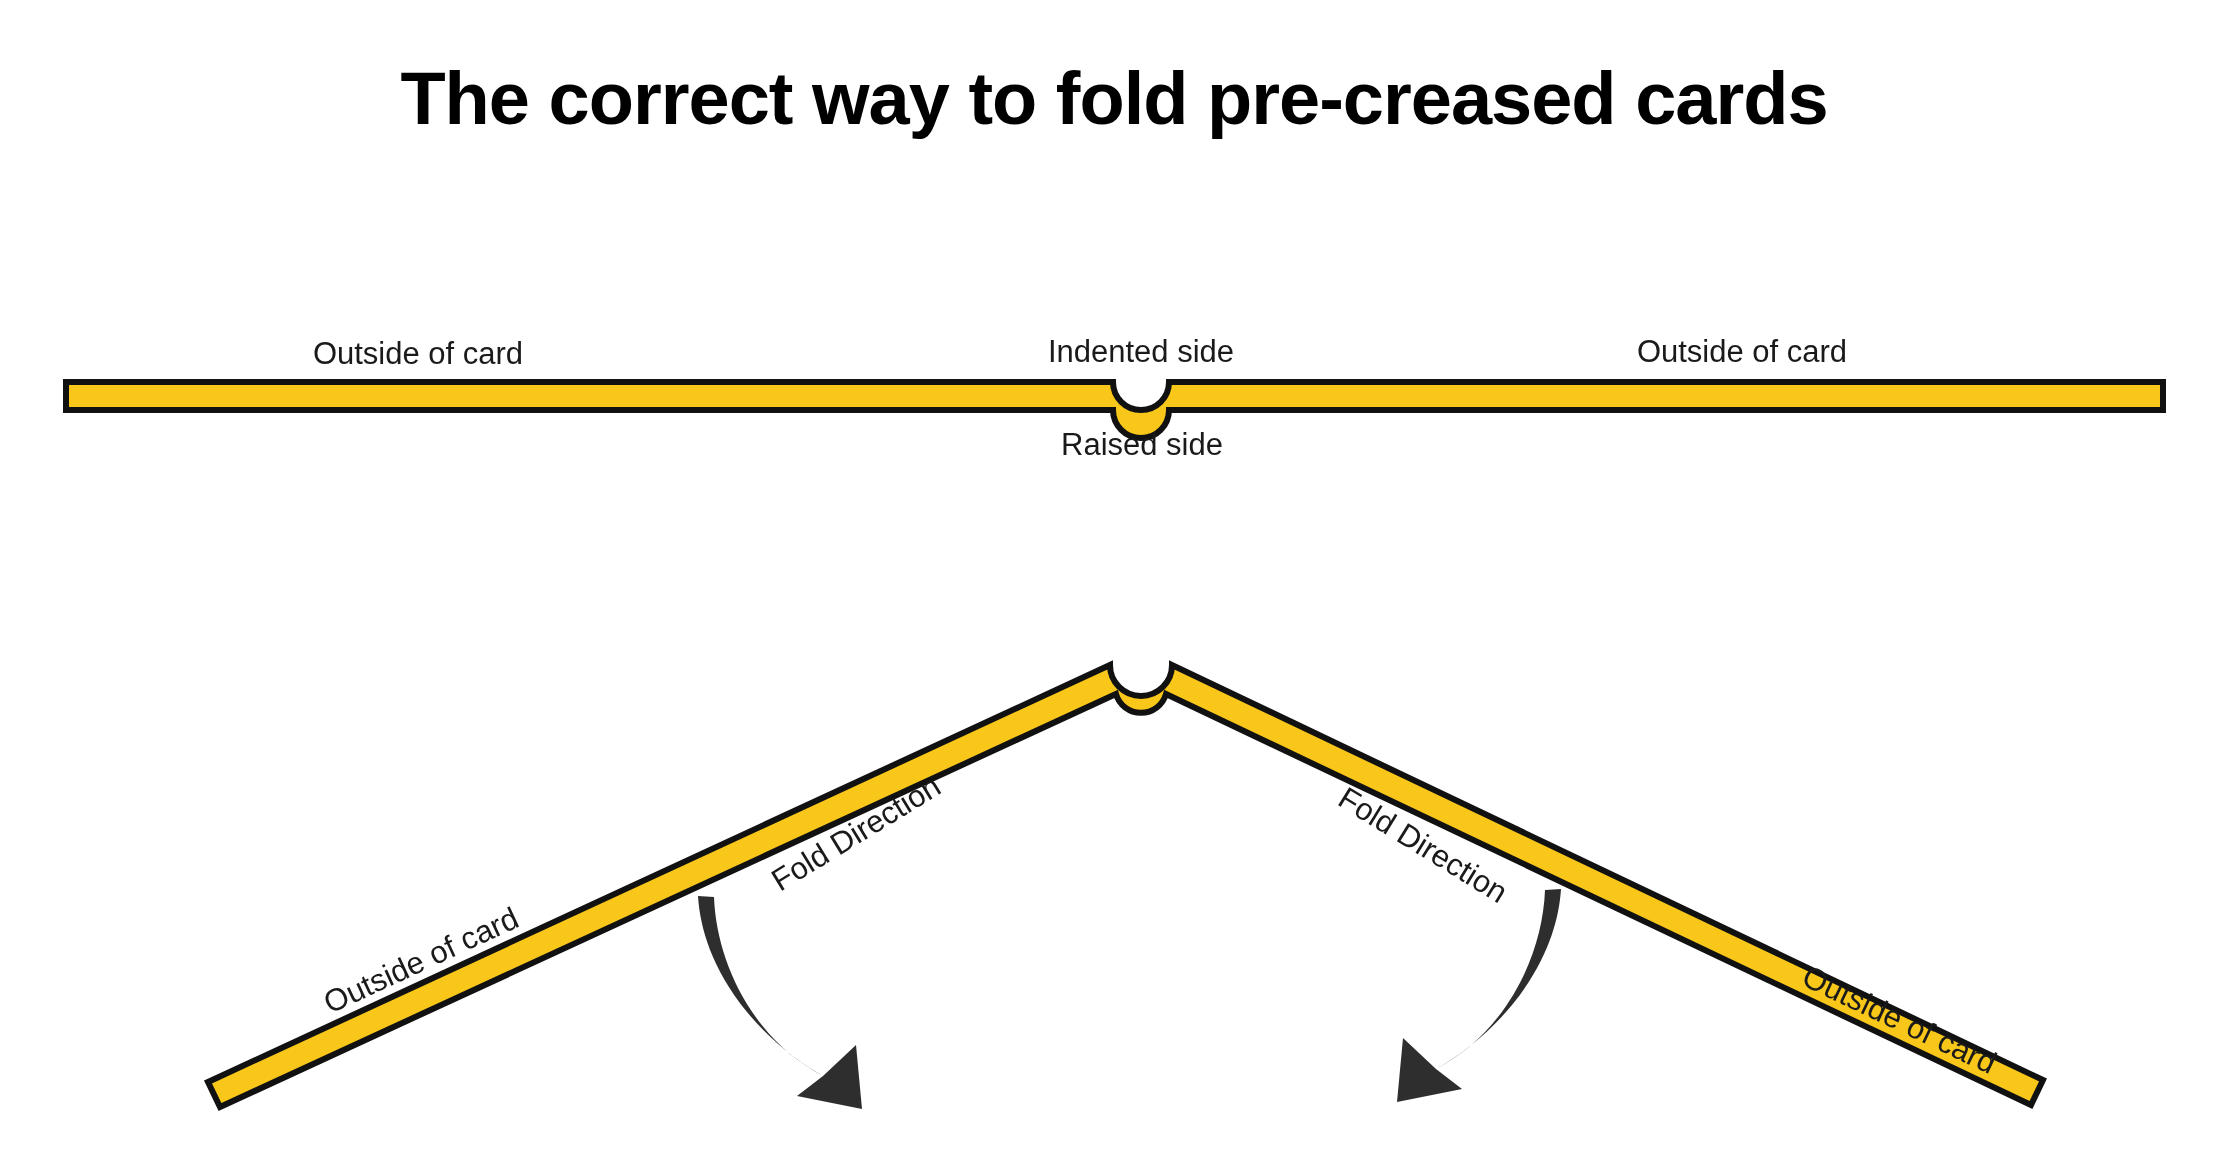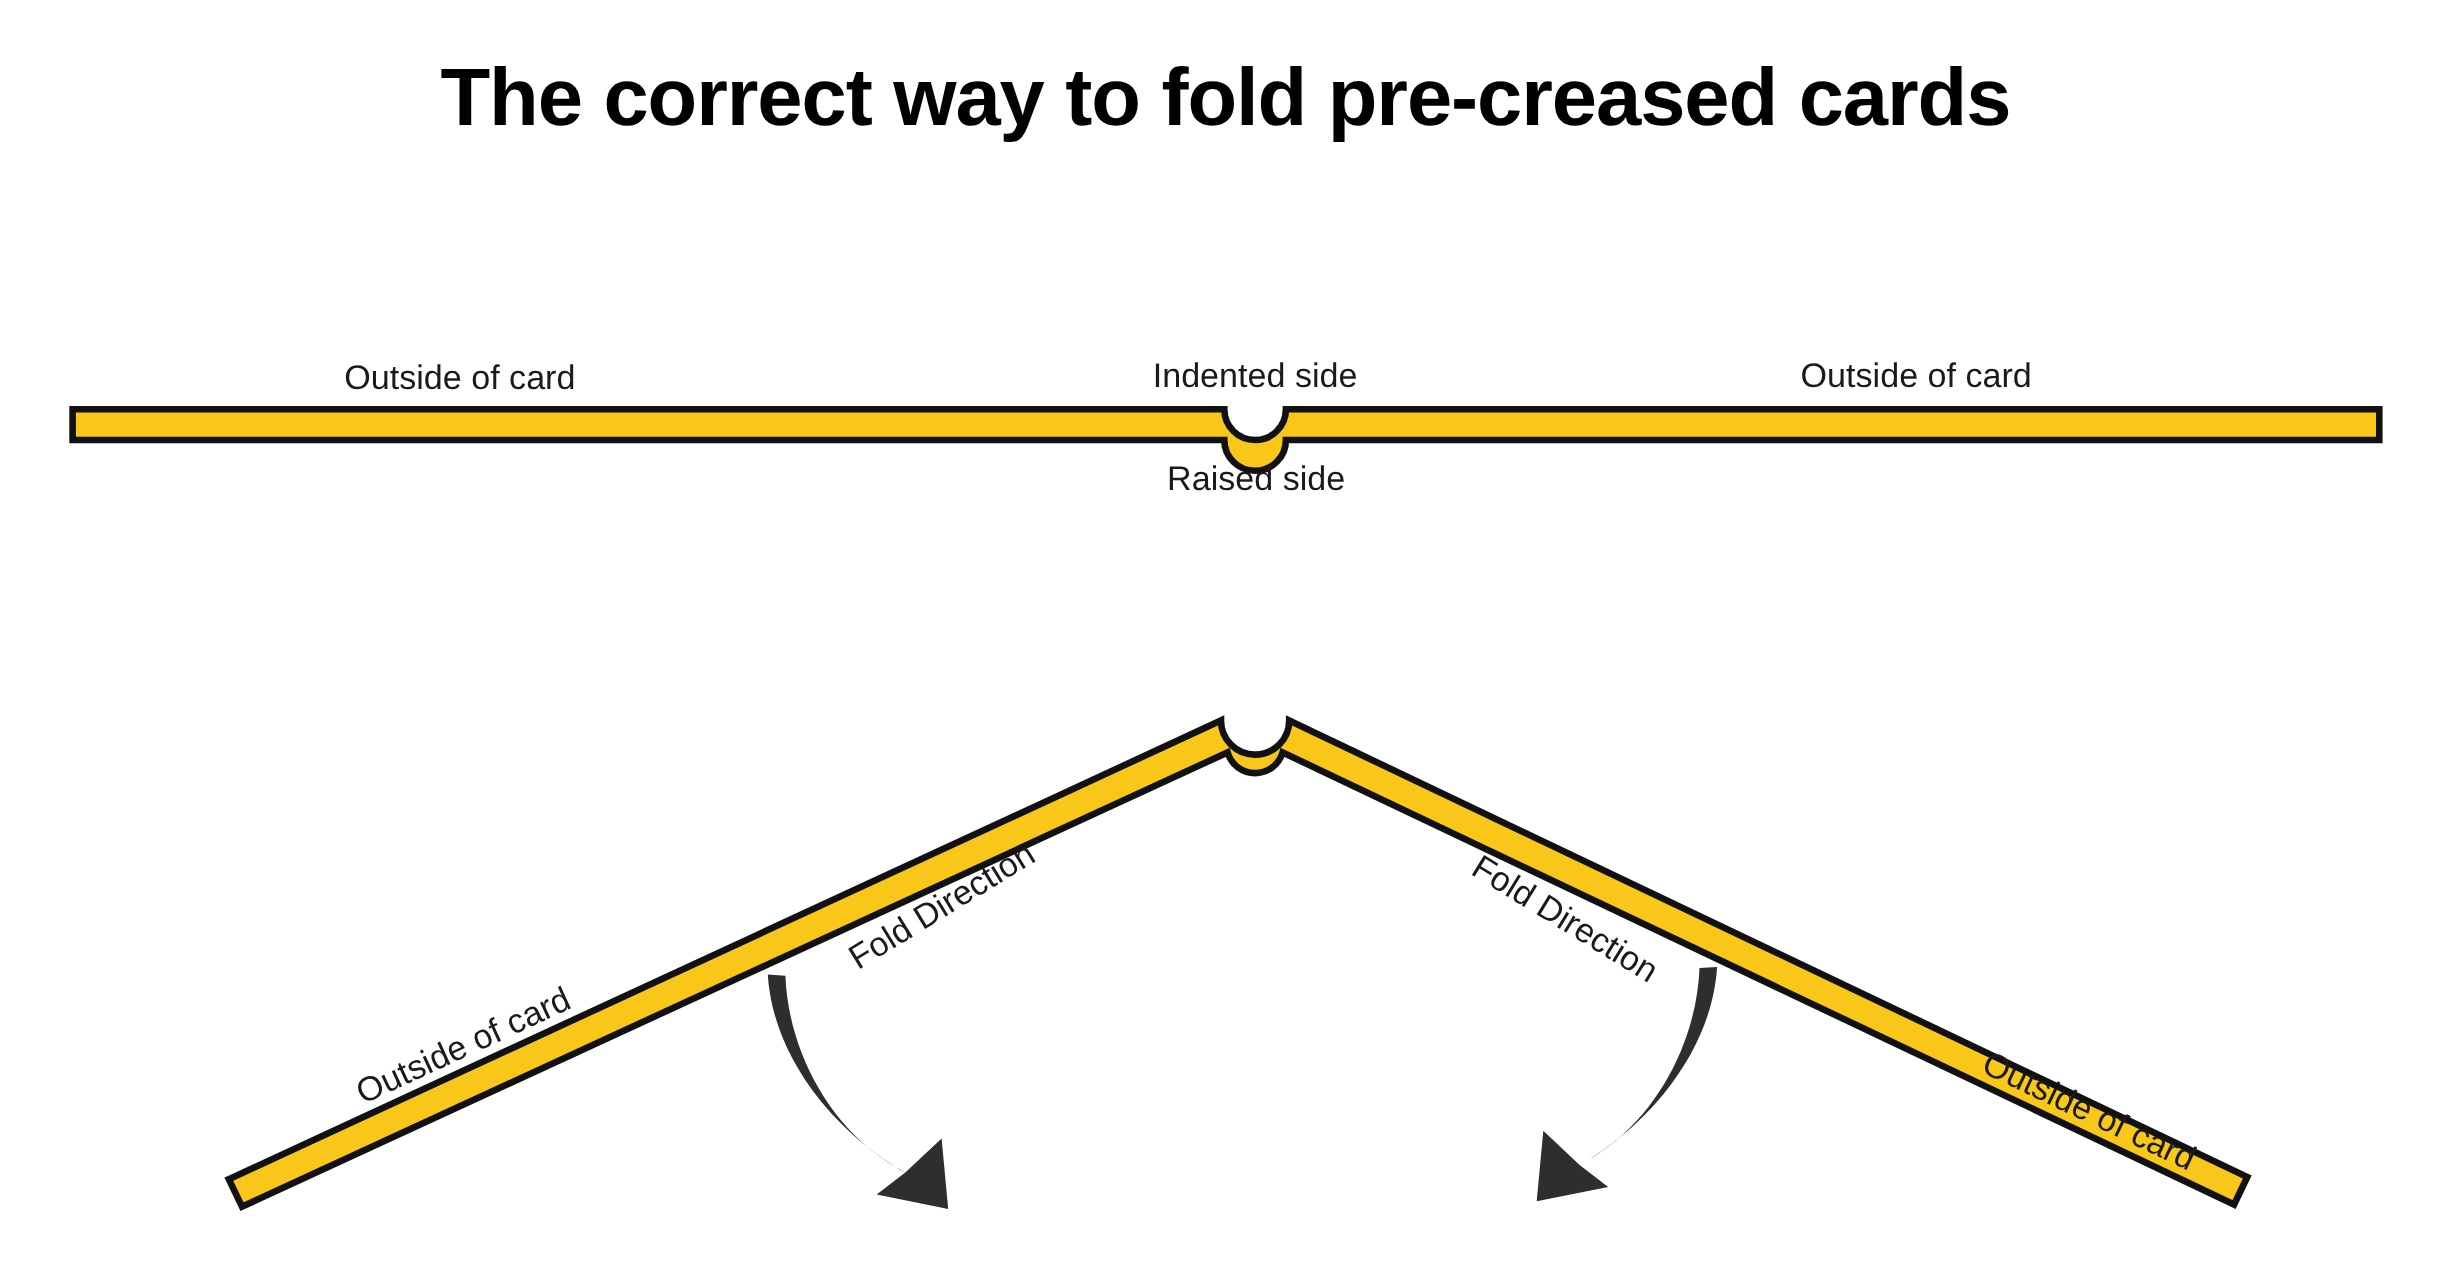--- a/index.html
+++ b/index.html
@@ -11,21 +11,21 @@
   body {
     width: 2229px;
     height: 1159px;
     position: relative;
     overflow: hidden;
     font-family: "Liberation Sans", sans-serif;
   }
   #stage {
     position: absolute;
     left: 0;
-    top: 2px;
+    top: 12px;
     width: 2229px;
     height: 860px;
   }
   svg#diagram {
     display: block;
     width: 2229px;
     height: 1159px;
   }
   .title-text {
     font-family: "Liberation Sans", sans-serif;

